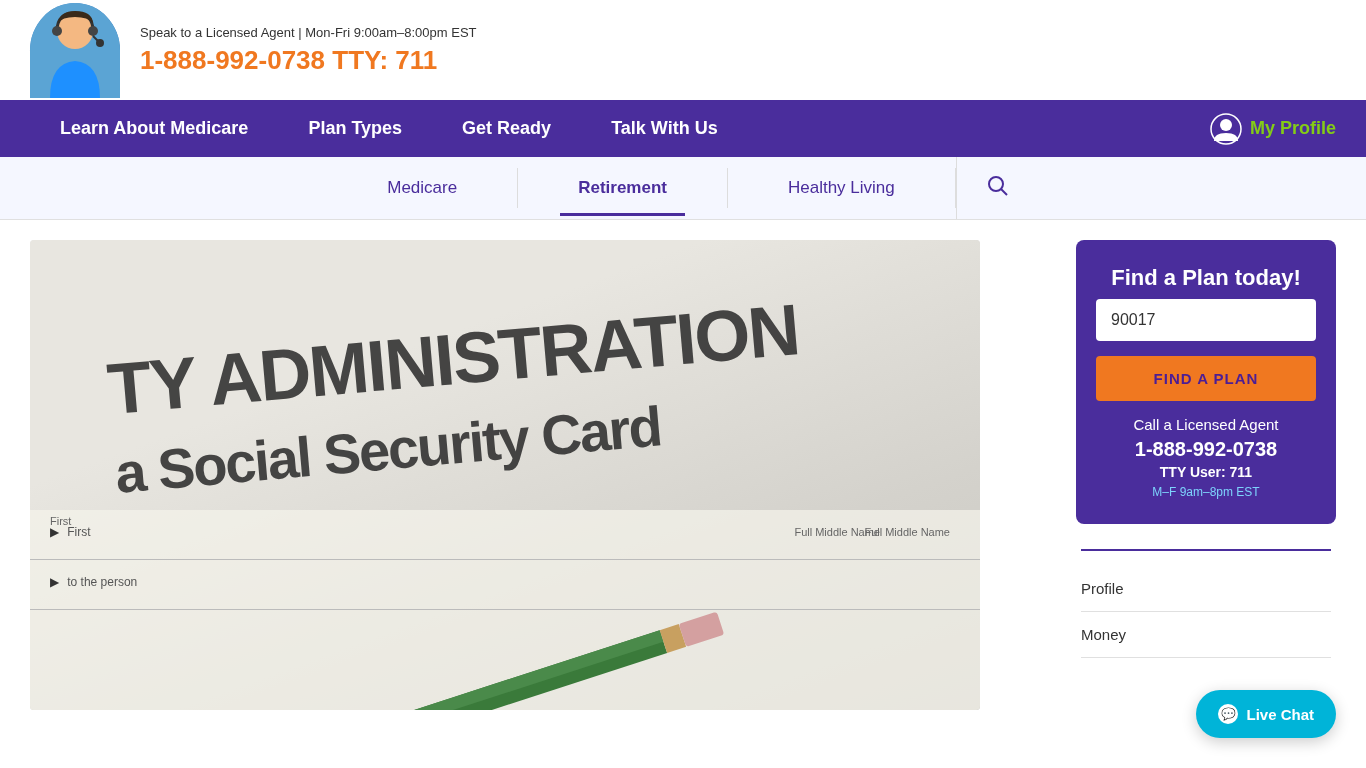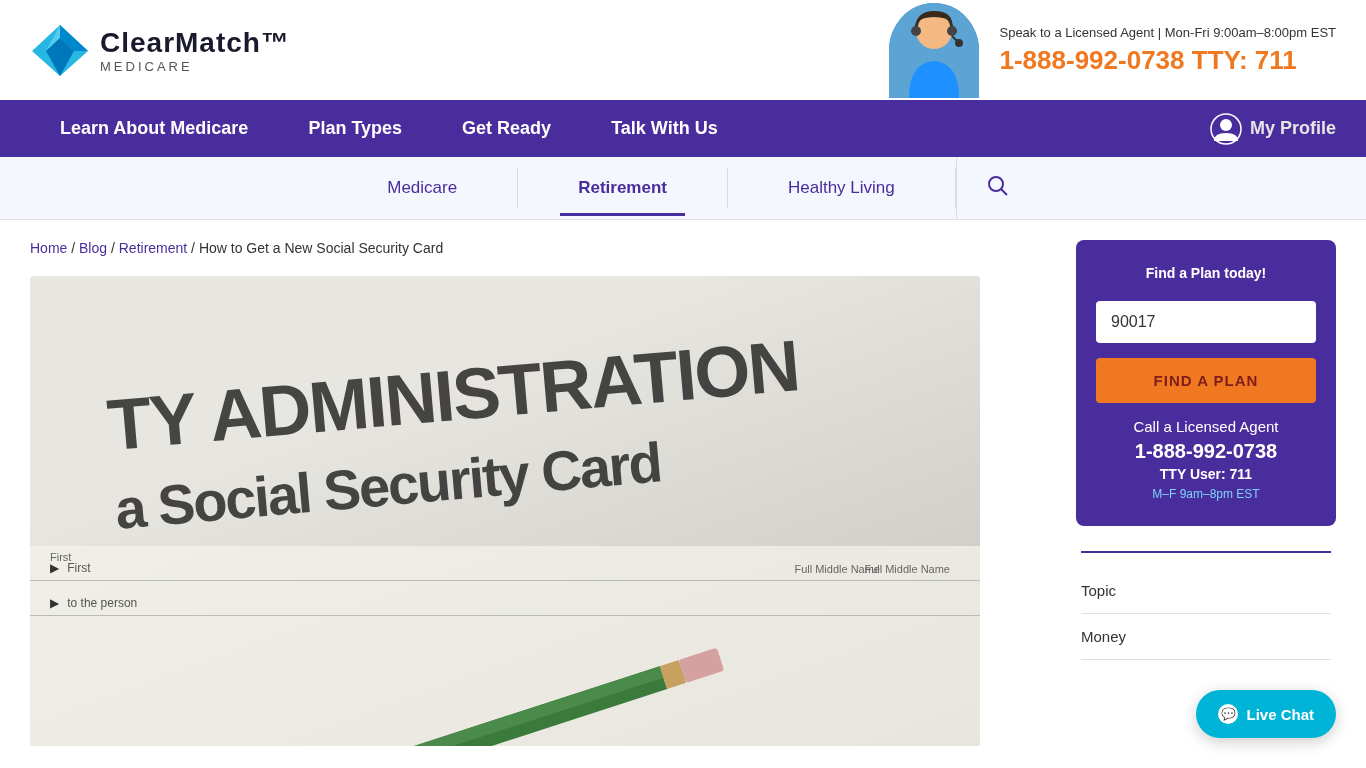--- a/index.html
+++ b/index.html
@@ -100,21 +100,21 @@
       color: #fff;
       cursor: pointer;
     }
     .profile-icon {
       width: 32px;
       height: 32px;
     }
     .my-profile-text {
       font-size: 18px;
       font-weight: 600;
-      color: #e5e5e5;
+      color: #84cc16;
     }
 
     
     .sub-nav {
       background: #f5f7ff;
       display: flex;
       align-items: center;
       justify-content: center;
       border-bottom: 1px solid #e0e0e0;
     }
@@ -216,24 +216,24 @@
     }
     .card-form-lines {
       position: absolute;
       bottom: 0;
       left: 0;
       right: 0;
       height: 200px;
       background: rgba(245,243,235,0.7);
     }
     .form-line {
-      height: 35px;
+      height: 50px;
       border-bottom: 1px solid #bbb;
       display: flex;
-      align-items: flex-end;
+      align-items: center;
       padding: 0 20px 5px;
       font-size: 12px;
       color: #555;
       position: relative;
     }
     .form-line-label {
       font-size: 11px;
       color: #666;
       position: absolute;
       top: 5px;
@@ -250,39 +250,39 @@
       flex-shrink: 0;
     }
     .find-plan-card {
       background: #4a2d9c;
       border-radius: 8px;
       padding: 25px 20px;
       color: #fff;
       margin-bottom: 25px;
     }
     .find-plan-title {
-      font-size: 14px;
+      font-size: 22px;
       font-weight: bold;
       text-align: center;
-      margin-bottom: 20px;
+      margin-bottom: 8px;
     }
     .zip-input {
       width: 100%;
       padding: 12px 15px;
       font-size: 16px;
       border: none;
       border-radius: 4px;
       margin-bottom: 15px;
       color: #333;
       outline: none;
     }
     .find-plan-btn {
       width: 100%;
       background: #f07820;
-      color: #7f1d1d;
+      color: #4c1d95;
       border: none;
       border-radius: 4px;
       padding: 14px;
       font-size: 15px;
       font-weight: bold;
       letter-spacing: 1px;
       cursor: pointer;
       margin-bottom: 15px;
     }
     .call-agent-text {
@@ -359,32 +359,20 @@
       align-items: center;
       justify-content: center;
       color: #00b4d8;
       font-size: 12px;
     }
   </style>
 </head>
 <body>
 
 <div class="top-header">
-  <div class="logo-area">
-    <svg class="logo-diamond" viewBox="0 0 60 55">
-      <polygon points="30,2 58,28 30,53 2,28" fill="#00aadd" opacity="0.85"></polygon>
-      <polygon points="30,2 58,28 44,28 30,15" fill="#0088cc"></polygon>
-      <polygon points="30,2 16,28 30,15" fill="#55ccee"></polygon>
-      <polygon points="30,15 44,28 30,53 16,28" fill="#0077bb"></polygon>
-    </svg>
-    <div class="logo-text">
-      <span class="logo-clearmatch">ClearMatch™</span>
-      <span class="logo-medicare">MEDICARE</span>
-    </div>
-  </div>
 
   <div class="header-right">
     <div class="agent-photo">
 
       <svg width="90" height="95" viewBox="0 0 90 95">
         <rect width="90" height="95" fill="#5ba4d4"></rect>
 
         <circle cx="45" cy="28" r="18" fill="#f4b882"></circle>
 
         <path d="M27,28 Q27,10 45,10 Q63,10 63,28" stroke="#333" stroke-width="3" fill="none"></path>
@@ -438,29 +426,20 @@
         <circle cx="9" cy="9" r="7" stroke="#4a2d9c" stroke-width="2" fill="none"></circle>
         <line x1="14" y1="14" x2="20" y2="20" stroke="#4a2d9c" stroke-width="2"></line>
       </svg>
     </div>
   </div>
 </div>
 
 <div class="content-area">
   <div class="main-content">
 
-    <div class="breadcrumb">
-      <a href="#">Home</a>
-      <span> / </span>
-      <a href="#">Blog</a>
-      <span> / </span>
-      <a href="#">Retirement</a>
-      <span> / </span>
-      <span>How to Get a New Social Security Card</span>
-    </div>
 
     <div class="article-image">
       <div class="ss-card-scene">
 
         <div class="ss-card-text-big">
           TY ADMINISTRATION<br>
           <span style="font-size:56px;">a Social Security Card</span>
         </div>
 
         <div class="card-form-lines">
@@ -501,21 +480,21 @@
       <input class="zip-input" type="text" value="90017" style="">
       <button class="find-plan-btn">FIND A PLAN</button>
       <div class="call-agent-text">Call a Licensed Agent</div>
       <div class="call-phone">1-888-992-0738</div>
       <div class="call-tty">TTY User: 711</div>
       <div class="call-hours">M–F 9am–8pm EST</div>
     </div>
 
     <div class="select-topic-section">
       <hr class="topic-divider">
-      <div class="topic-item">Topic</div>
+      <div class="topic-item">Profile</div>
       <div class="topic-item">Money</div>
     </div>
   </div>
 </div>
 
 <div class="live-chat-btn">
   <div class="chat-icon">💬</div>
   <span>Live Chat</span>
 </div>
 

